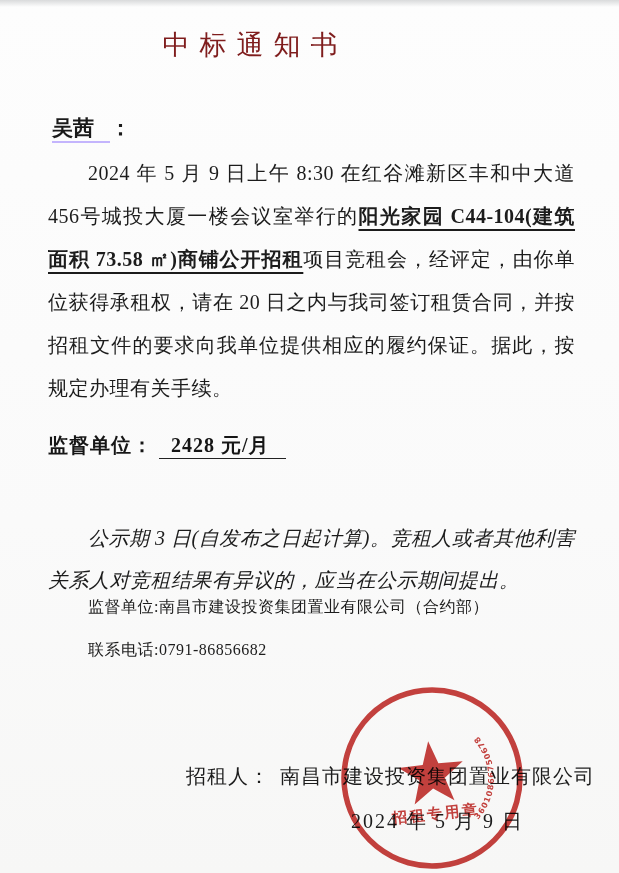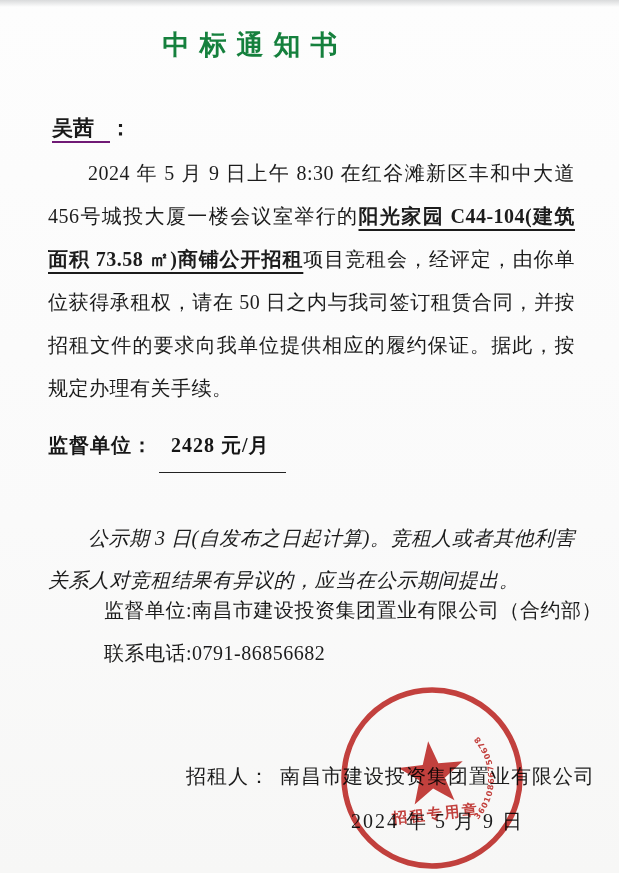--- a/index.html
+++ b/index.html
@@ -8,50 +8,50 @@
     background:
       linear-gradient(180deg, #d9dadb 0px, rgba(255,255,255,0) 7px),
       linear-gradient(180deg, #fdfdfd 0%, #fafafa 60%, #f7f7f6 100%);
     font-family:"Liberation Serif","DejaVu Serif",serif;
     color:#1d1d1d;
     -webkit-font-smoothing:antialiased;
   }
   .abs{position:absolute;}
   .doc-title{
     top:27px;left:0;width:510px;text-align:center;
-    font-size:27px;font-weight:700;letter-spacing:10px;color:#15803d;
+    font-size:27px;font-weight:400;letter-spacing:10px;color:#7f1d1d;
   }
   .salutation{
     top:114px;left:52px;font-size:21px;font-weight:700;color:#1a1a1a;
   }
   .salutation .uname{
-    border-bottom:2px solid #701a75;padding-right:16px;padding-bottom:1px;
+    border-bottom:2px solid #c4b5fd;padding-right:16px;padding-bottom:1px;
   }
   .para{
     left:48px;width:527px;font-size:20px;line-height:43px;
     text-align:justify;letter-spacing:0.5px;color:#1c1c1c;
   }
   .para.indent{text-indent:40px;}
   .p1{top:152px;}
   .emph{
     font-weight:700;
     text-decoration:underline;
     text-decoration-thickness:1.6px;
     text-underline-offset:6px;
   }
   .result-line{
     top:432px;left:48px;font-size:20px;font-weight:700;letter-spacing:1px;color:#161616;
   }
   .result-line .value{
     border-bottom:1.6px solid #222;
-    padding:0 16px 16px 12px;margin-left:6px;
+    padding:0 16px 2px 12px;margin-left:6px;
   }
   .p2{top:517px;line-height:42px;font-style:italic;}
   .line{
-    left:64px;width:540px;font-size:20px;letter-spacing:0.5px;color:#1c1c1c;text-indent:40px;
+    left:48px;width:540px;font-size:16px;letter-spacing:0.5px;color:#1c1c1c;text-indent:40px;
   }
   .supervisor{top:597px;}
   .phone{top:640px;}
   .lessor-line{
     top:763px;left:186px;font-size:20px;letter-spacing:1px;color:#1c1c1c;
   }
   .lessor-line .gap{display:inline-block;width:10px;}
   .issue-date{
     top:808px;left:351px;font-size:20px;letter-spacing:2px;color:#1c1c1c;
   }
@@ -63,21 +63,21 @@
   }
   .seal svg{display:block;}
 </style>
 </head>
 <body>
 
 <div class="abs doc-title">中标通知书</div>
 
 <div class="abs salutation"><span class="uname">吴茜</span><span>：</span></div>
 
-<div class="abs para indent p1"><span>2024 年 5 月 9 日上午 8:30 在红谷滩新区丰和中大道456号城投大厦一楼会议室举行的</span><span class="emph">阳光家园 C44-104(建筑面积 73.58 ㎡)商铺公开招租</span><span>项目竞租会，经评定，由你单位获得承租权，请在 50 日之内与我司签订租赁合同，并按招租文件的要求向我单位提供相应的履约保证。据此，按规定办理有关手续。</span></div>
+<div class="abs para indent p1"><span>2024 年 5 月 9 日上午 8:30 在红谷滩新区丰和中大道456号城投大厦一楼会议室举行的</span><span class="emph">阳光家园 C44-104(建筑面积 73.58 ㎡)商铺公开招租</span><span>项目竞租会，经评定，由你单位获得承租权，请在 20 日之内与我司签订租赁合同，并按招租文件的要求向我单位提供相应的履约保证。据此，按规定办理有关手续。</span></div>
 
 <div class="abs result-line"><span>监督单位：</span><span class="value">2428 元/月</span></div>
 
 <div class="abs para indent p2">公示期 3 日(自发布之日起计算)。竞租人或者其他利害关系人对竞租结果有异议的，应当在公示期间提出。</div>
 
 <div class="abs line supervisor">监督单位:南昌市建设投资集团置业有限公司（合约部）</div>
 
 <div class="abs line phone">联系电话:0791-86856682</div>
 
 <div class="abs lessor-line"><span>招租人：</span><span class="gap"></span><span>南昌市建设投资集团置业有限公司</span></div>

